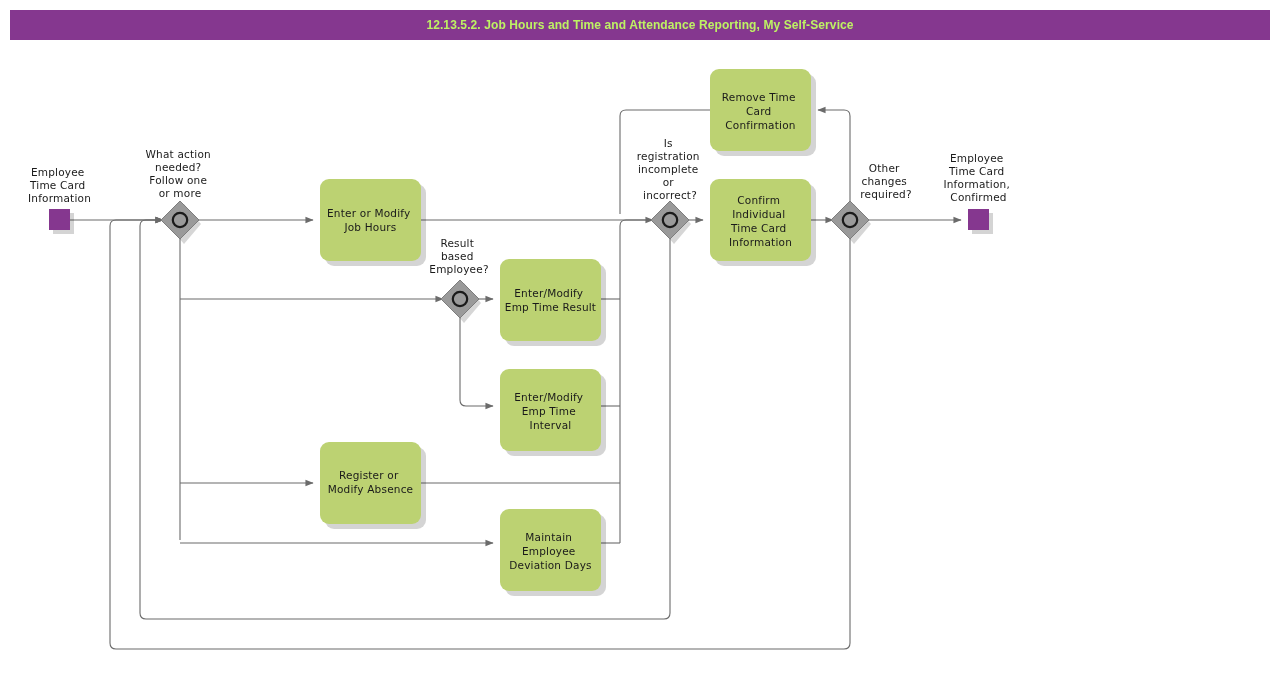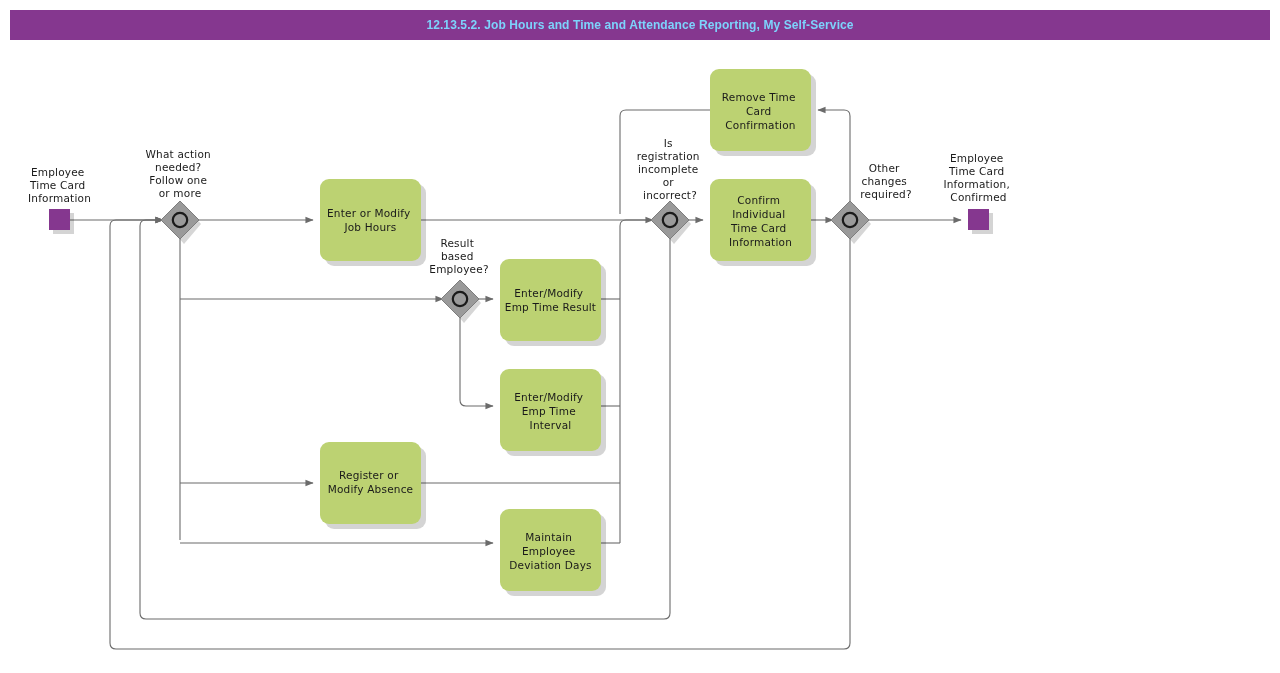--- a/index.html
+++ b/index.html
@@ -78,21 +78,21 @@
   .gw-diamond { fill: #9a9a9a; stroke: #7d7d7d; stroke-width: 1; }
   .gw-shadow { fill: #000000; opacity: 0.16; }
   .gw-ring { fill: #9a9a9a; stroke: #1a1a1a; stroke-width: 2.2; }
 </style>
 </head>
 <body>
 
 <div id="page">
 
   <div id="title-bar" style="background: rgb(133, 55, 143);">
-    <span id="title-text" style="color: #7dd3fc;">12.13.5.2. Job Hours and Time and Attendance Reporting, My Self-Service</span>
+    <span id="title-text" style="color: #bef264;">12.13.5.2. Job Hours and Time and Attendance Reporting, My Self-Service</span>
   </div>
 
   <div id="diagram">
     <svg width="1280" height="673" viewBox="0 0 1280 673" xmlns="http://www.w3.org/2000/svg">
       <defs>
         <marker id="arrow" viewBox="0 0 10 10" refX="9.2" refY="5" markerWidth="7.5" markerHeight="7.5" orient="auto-start-reverse">
           <path d="M 0 1.2 L 10 5 L 0 8.8 z" fill="#6b6b6b"></path>
         </marker>
         <marker id="arrowL" viewBox="0 0 10 10" refX="9.2" refY="5" markerWidth="7.5" markerHeight="7.5" orient="auto-start-reverse">
           <path d="M 0 1.2 L 10 5 L 0 8.8 z" fill="#6b6b6b"></path>

